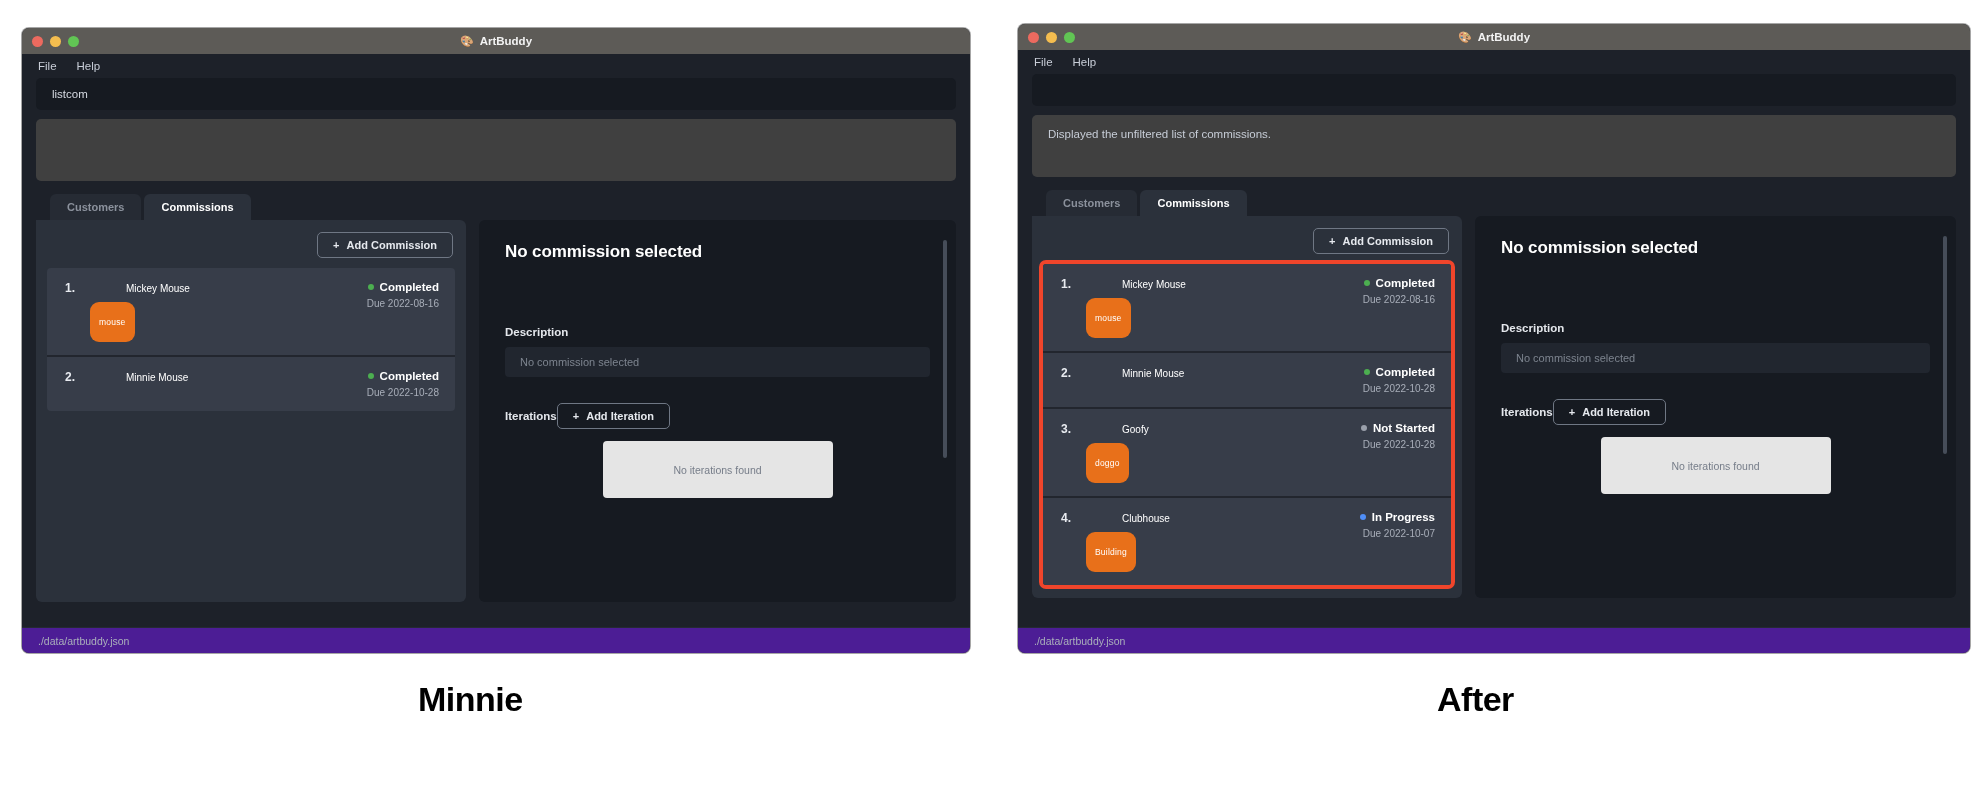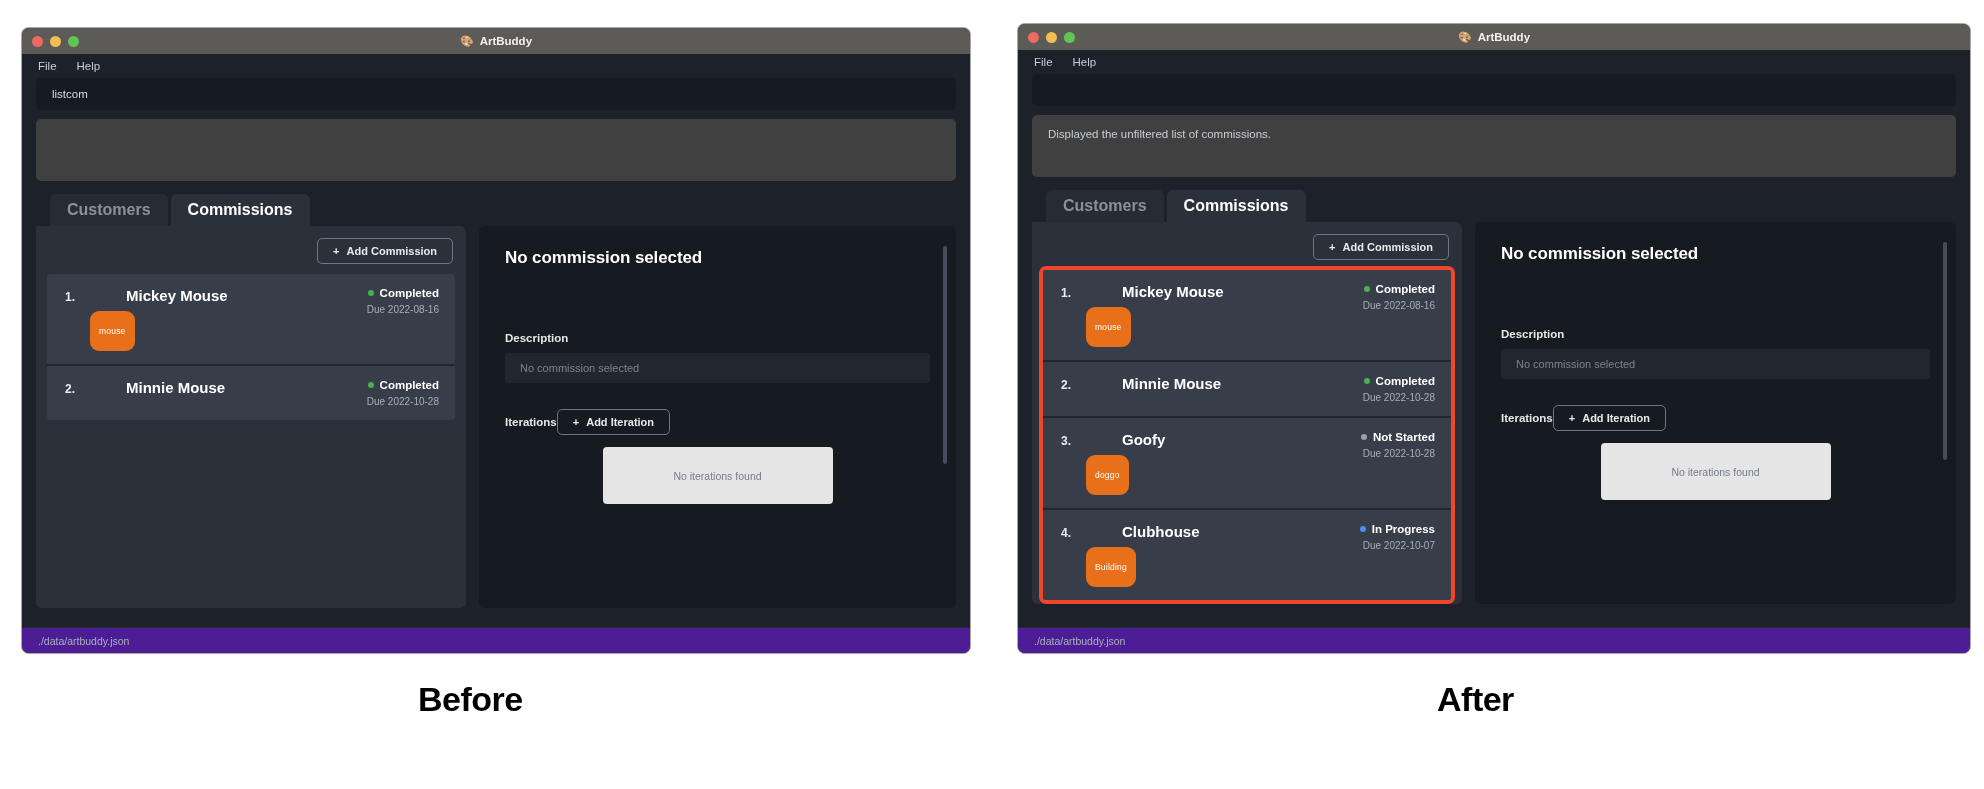--- a/index.html
+++ b/index.html
@@ -77,21 +77,21 @@
   
   .tabstrip {
     margin-top: 13px;
     display: flex;
     align-items: flex-end;
     gap: 3px;
     padding-left: 14px;
   }
   .tab {
     padding: 7px 17px 7px 17px;
-    font-size: 16px;
+    font-size: 11px;
     border-radius: 6px 6px 0 0;
     background: #262b34;
     color: #8b919c;
     font-weight: bold;
   }
   .tab.active { background: #2b313b; color: #ffffff; }
 
   
   .panes { display: flex; gap: 13px; height: 382px; }
   .pane-left  { flex: 0 0 430px; background: #2b313b; border-radius: 0 6px 6px 6px; padding: 10px 11px; }
@@ -117,21 +117,21 @@
   .c-row {
     background: #373d49;
     padding: 13px 16px 13px 18px;
     display: flex; justify-content: space-between; align-items: flex-start;
     position: relative;
   }
   .c-row + .c-row { border-top: 2px solid #22262e; }
   .c-left { display: flex; flex-direction: column; gap: 7px; }
   .c-nameline { display: flex; gap: 12px; align-items: baseline; }
   .c-index { font-size: 12px; font-weight: bold; color: #e8ebf0; min-width: 13px; }
-  .c-name  { font-size: 15px; font-weight: bold; color: #ffffff; padding-left: 36px; }
+  .c-name  { font-size: 10px; font-weight: normal; color: #ffffff; padding-left: 36px; }
   .tag {
     align-self: flex-start;
     margin-left: 25px;
     background: #e8701a;
     color: #ffffff;
     font-size: 8.5px;
     padding: 15px 9px;
     border-radius: 9px;
     font-weight: normal;
     letter-spacing: .2px;
@@ -427,16 +427,16 @@
           <div class="scrollbar"></div>
         </div>
       </div>
     </div>
 
     <div class="statusbar">
       <span>./data/artbuddy.json</span>
     </div>
   </div>
 
-  <div class="caption cap-before">Before</div>
+  <div class="caption cap-before">Minnie</div>
   <div class="caption cap-after">After</div>
 
 </div>
 
 </body></html>

